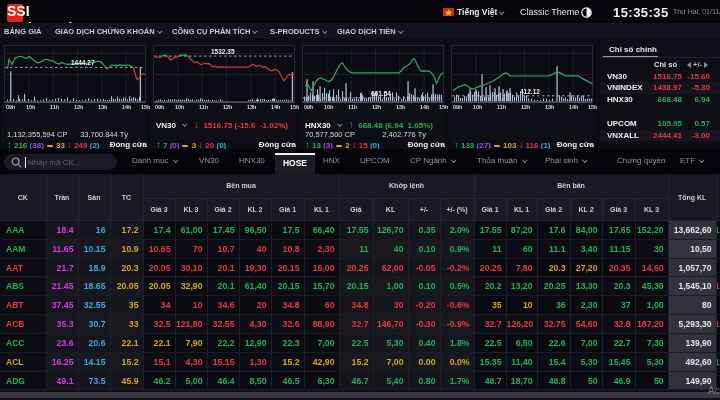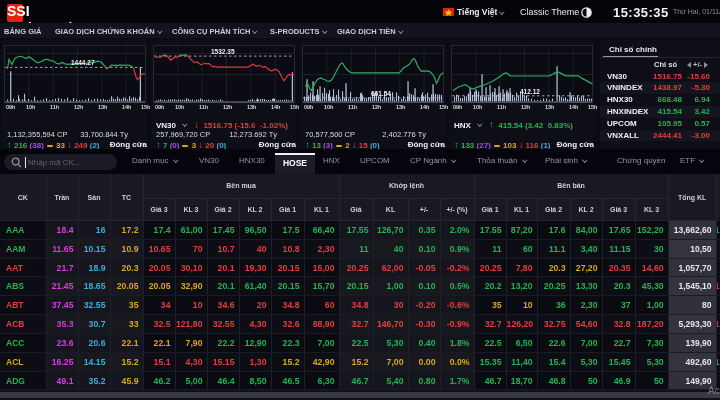--- a/index.html
+++ b/index.html
@@ -269,21 +269,20 @@
       <div class="axis">
         <span style="left:2px">09h</span>
         <span style="left:22px">10h</span>
         <span style="left:46px">11h</span>
         <span style="left:70px">12h</span>
         <span style="left:94px">13h</span>
         <span style="left:118px">14h</span>
         <span style="left:137px">15h</span>
       </div>
       <div class="r1"><span class="nm">VN30</span><span class="chev" style="margin-left:7px"></span> <span class="pr" style="color:#e93b40;font-size:10px;margin-left:3px">↓</span> <span class="pr" style="color:#e93b40">1516.75 (-15.6&nbsp;&nbsp;-1.02%)</span></div>
-      <div class="r2">257,969,720 CP<b>12,273.692 Tỷ</b></div>
       <div class="r3"><span style="color:#25b254"><span style="font-size:9.5px">↑</span> 7</span> <span style="color:#a64ce8">(0)</span><span class="dash"></span> <span style="color:#d6a81b">3</span> <span style="color:#e93b40"><span style="font-size:9.5px">↓</span> 20</span> <span style="color:#3badde">(0)</span><span class="dc">Đóng cửa</span></div>
     </div>
 <div class="panel" style="left:300px">
       <svg class="plot" width="142" height="58" viewBox="0 0 142 58">
         <rect x="0.5" y="0.5" width="141" height="57" fill="#0b0b14" stroke="#272737"></rect>
         <line x1="24.9" y1="0" x2="24.9" y2="58" stroke="#1d1d2b" stroke-width="1"></line>
         <line x1="49.2" y1="0" x2="49.2" y2="58" stroke="#1d1d2b" stroke-width="1"></line>
         <line x1="73.5" y1="0" x2="73.5" y2="58" stroke="#1d1d2b" stroke-width="1"></line>
         <line x1="97.8" y1="0" x2="97.8" y2="58" stroke="#1d1d2b" stroke-width="1"></line>
         <line x1="122.1" y1="0" x2="122.1" y2="58" stroke="#1d1d2b" stroke-width="1"></line>
@@ -392,20 +391,21 @@
       </svg>
       <div class="axis">
         <span style="left:2px">09h</span>
         <span style="left:22px">10h</span>
         <span style="left:46px">11h</span>
         <span style="left:70px">12h</span>
         <span style="left:94px">13h</span>
         <span style="left:118px">14h</span>
         <span style="left:137px">15h</span>
       </div>
+      <div class="r1"><span class="nm">HNX30</span><span class="chev" style="margin-left:7px"></span> <span class="pr" style="color:#25b254;font-size:10px;margin-left:3px">↑</span> <span class="pr" style="color:#25b254">668.48 (6.94&nbsp;&nbsp;1.05%)</span></div>
       <div class="r2">70,577,500 CP<b>2,402.776 Tỷ</b></div>
       <div class="r3"><span style="color:#25b254"><span style="font-size:9.5px">↑</span> 13</span> <span style="color:#a64ce8">(3)</span><span class="dash"></span> <span style="color:#d6a81b">2</span> <span style="color:#e93b40"><span style="font-size:9.5px">↓</span> 15</span> <span style="color:#3badde">(0)</span><span class="dc">Đóng cửa</span></div>
     </div>
 <div class="panel" style="left:449px">
       <svg class="plot" width="142" height="58" viewBox="0 0 142 58">
         <rect x="0.5" y="0.5" width="141" height="57" fill="#0b0b14" stroke="#272737"></rect>
         <line x1="24.9" y1="0" x2="24.9" y2="58" stroke="#1d1d2b" stroke-width="1"></line>
         <line x1="49.2" y1="0" x2="49.2" y2="58" stroke="#1d1d2b" stroke-width="1"></line>
         <line x1="73.5" y1="0" x2="73.5" y2="58" stroke="#1d1d2b" stroke-width="1"></line>
         <line x1="97.8" y1="0" x2="97.8" y2="58" stroke="#1d1d2b" stroke-width="1"></line>
@@ -501,21 +501,20 @@
       </svg>
       <div class="axis">
         <span style="left:2px">09h</span>
         <span style="left:22px">10h</span>
         <span style="left:46px">11h</span>
         <span style="left:70px">12h</span>
         <span style="left:94px">13h</span>
         <span style="left:118px">14h</span>
         <span style="left:137px">15h</span>
       </div>
-      <div class="r1"><span class="nm">HNX</span><span class="chev" style="margin-left:7px"></span> <span class="pr" style="color:#25b254;font-size:10px;margin-left:3px">↑</span> <span class="pr" style="color:#25b254">415.54 (3.42&nbsp;&nbsp;0.83%)</span></div>
       <div class="r3"><span style="color:#25b254"><span style="font-size:9.5px">↑</span> 133</span> <span style="color:#a64ce8">(27)</span><span class="dash"></span> <span style="color:#d6a81b">103</span> <span style="color:#e93b40"><span style="font-size:9.5px">↓</span> 116</span> <span style="color:#3badde">(1)</span><span class="dc">Đóng cửa</span></div>
     </div>
 <div id="rp">
       <div id="rpt">Chỉ số chính</div>
       <div id="rpu"></div>
       <div id="rpl"></div>
       <span class="rph" style="right:43px">Chỉ số</span>
       <span class="rph" style="right:9px;color:#b8b8c4"><span class="tri-l"></span>+/-<span class="tri-r"></span></span>
       <div class="rrow" style="top:30.5px;">
         <span class="n">VN30</span>
@@ -524,25 +523,20 @@
       </div>
       <div class="rrow" style="top:42.3px;background:#15151f;">
         <span class="n">VNINDEX</span>
         <span class="v" style="color:#e93b40">1438.97</span>
         <span class="d" style="color:#e93b40">-5.30</span>
       </div>
       <div class="rrow" style="top:54.099999999999994px;">
         <span class="n">HNX30</span>
         <span class="v" style="color:#25b254">668.48</span>
         <span class="d" style="color:#25b254">6.94</span>
-      </div>
-      <div class="rrow" style="top:65.89999999999999px;background:#15151f;">
-        <span class="n">HNXINDEX</span>
-        <span class="v" style="color:#25b254">415.54</span>
-        <span class="d" style="color:#25b254">3.42</span>
       </div>
       <div class="rrow" style="top:77.69999999999999px;">
         <span class="n">UPCOM</span>
         <span class="v" style="color:#25b254">105.95</span>
         <span class="d" style="color:#25b254">0.57</span>
       </div>
       <div class="rrow" style="top:89.49999999999999px;background:#15151f;">
         <span class="n">VNXALL</span>
         <span class="v" style="color:#e93b40">2444.41</span>
         <span class="d" style="color:#e93b40">-3.00</span>
@@ -812,21 +806,21 @@
           <td style="color:#25b254">15.4</td>
           <td style="color:#25b254">5,30</td>
           <td style="color:#25b254">15.45</td>
           <td style="color:#25b254">5,30</td>
           <td class="tong">492,60</td>
           <td class="sliver"><span style="color:#25b254;font-size:9px;font-weight:bold;margin-left:-2px;display:inline-block">1</span></td>
         </tr>
         <tr style="height:18.84px">
           <td class="tick" style="color:#25b254">ADG</td>
           <td class="lt" style="color:#d63ce0">49.1</td>
-          <td class="lt" style="color:#3badde">35.2</td>
+          <td class="lt" style="color:#3badde">73.5</td>
           <td class="lt" style="color:#d6a81b">45.9</td>
           <td style="color:#25b254">46.2</td>
           <td style="color:#25b254">5,00</td>
           <td style="color:#25b254">46.4</td>
           <td style="color:#25b254">8,50</td>
           <td style="color:#25b254">46.5</td>
           <td style="color:#25b254">6,30</td>
           <td class="lt" style="color:#25b254">46.7</td>
           <td class="lt" style="color:#25b254">5,40</td>
           <td class="lt" style="color:#25b254">0.80</td>

